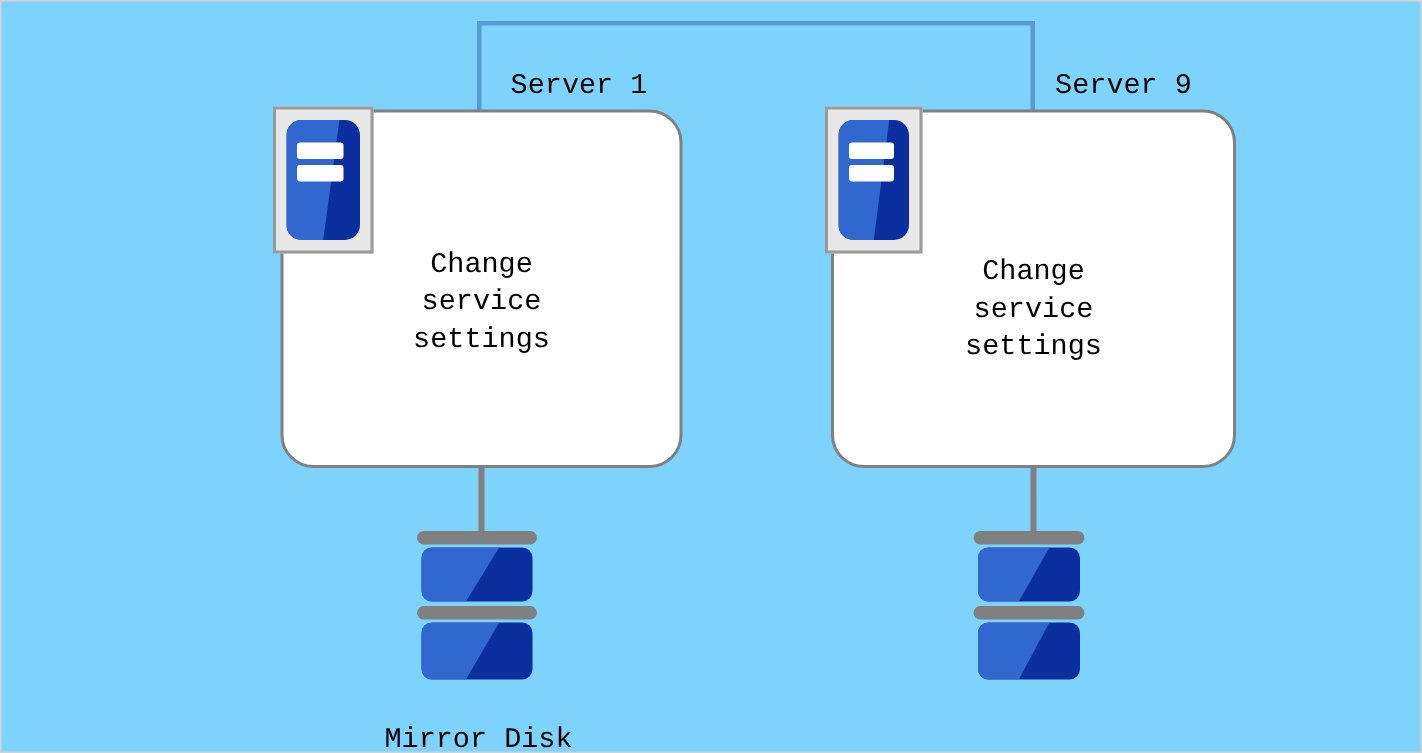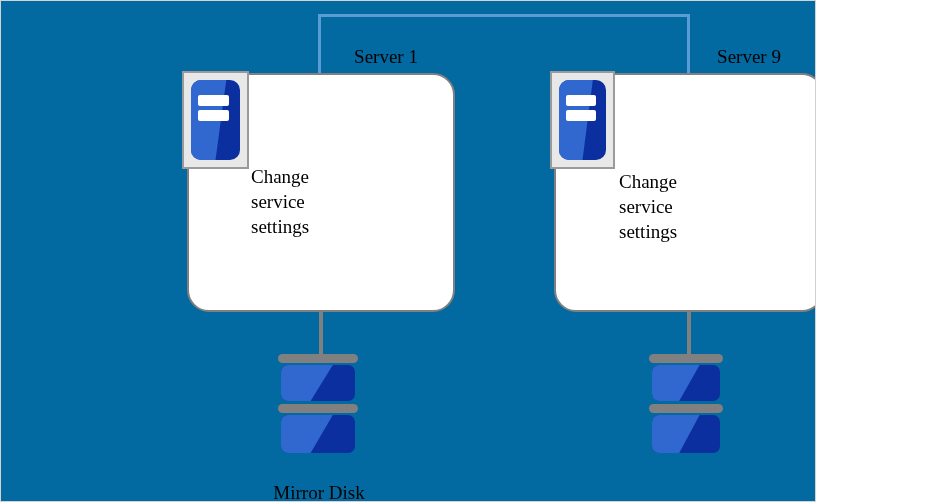--- a/index.html
+++ b/index.html
@@ -2,27 +2,27 @@
 <html><head>
 <meta charset="utf-8">
 <style>
   html, body {
     margin: 0;
     padding: 0;
     background: #ffffff;
   }
   #canvas {
     position: relative;
-    width: 816px;
+    width: 948px;
     height: 502px;
-    background: #0369a1;
+    background: #7dd3fc;
     border: 1px solid #d2d2d2;
     box-sizing: border-box;
     overflow: hidden;
-    font-family: Liberation Serif, serif;
+    font-family: Liberation Mono, monospace;
   }
 
   
   .staple {
     position: absolute;
     border: 3px solid #5b9bd5;
     border-bottom: none;
     box-sizing: border-box;
     background: transparent;
   }
@@ -44,20 +44,21 @@
     white-space: nowrap;
     text-align: center;
   }
 
   
   .box-text {
     position: absolute;
     font-size: 19px;
     color: #000000;
     line-height: 25px;
+    text-align: center;
     white-space: nowrap;
   }
 
   
   .srv-icon {
     position: absolute;
     background: #e8e8e8;
     border: 2px solid #9a9a9a;
     box-sizing: border-box;
   }

